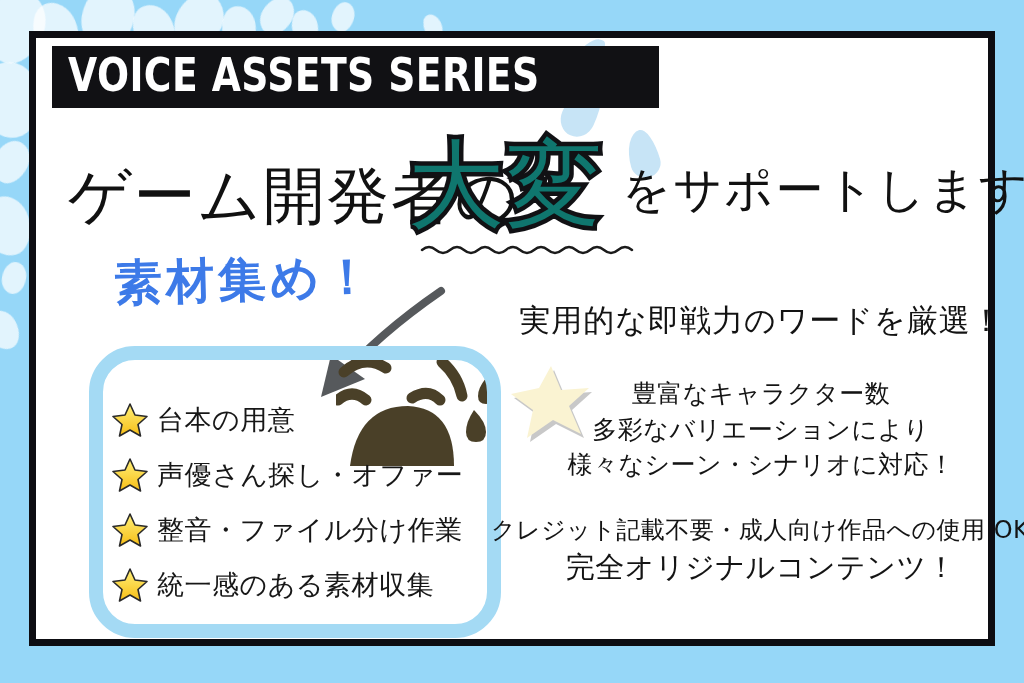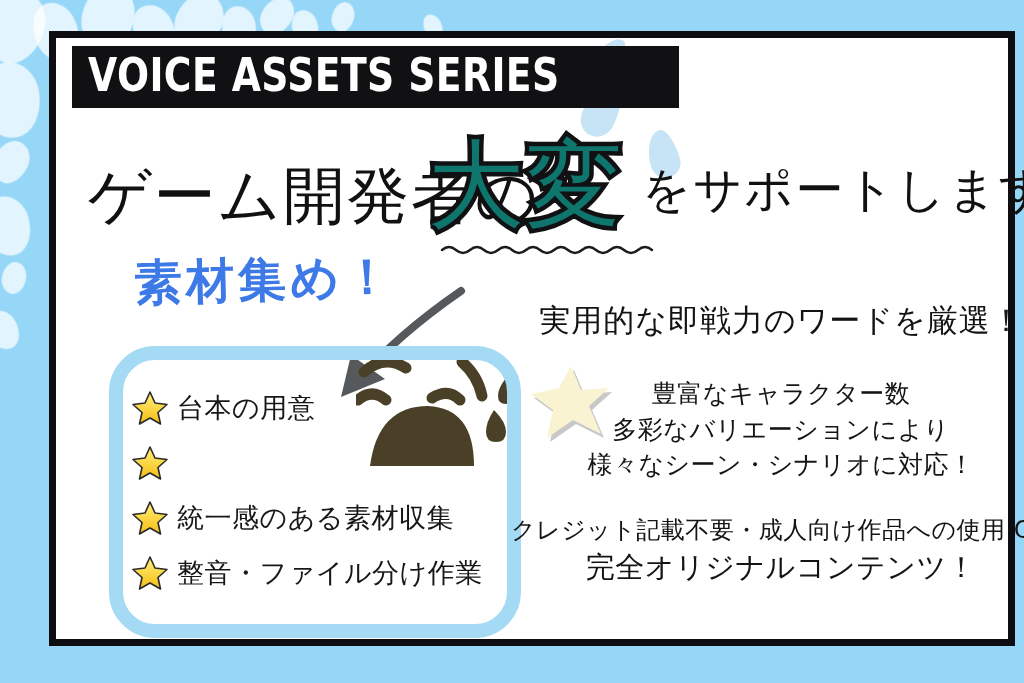--- a/index.html
+++ b/index.html
@@ -33,21 +33,20 @@
   
   .card {
     position: absolute;
     left: 29px;
     top: 31px;
     width: 966px;
     height: 615px;
     background: #ffffff;
     border: 7px solid #0d0d12;
     box-sizing: border-box;
-    margin-left: 20px;
   }
 
   
   .splash {
     position: absolute;
     background: #c7e4f6;
     border-radius: 60% 40% 50% 50% / 70% 70% 30% 30%;
   }
 
   
@@ -161,21 +160,21 @@
     background: transparent;
   }
   .list-items {
     position: absolute;
     left: 76px;
     top: 352px;
     width: 400px;
   }
   .list-row {
     display: flex;
-    align-items: flex-start;
+    align-items: flex-end;
     height: 48px;
     margin-bottom: 7px;
   }
   .star-icon {
     width: 36px;
     height: 36px;
     flex: 0 0 36px;
     margin-right: 9px;
   }
   .list-label {
@@ -304,34 +303,35 @@
             </defs>
           <path d="M18 2 L23 13 L35 14.5 L26 22.5 L28.5 34 L18 28 L7.5 34 L10 22.5 L1 14.5 L13 13 Z" fill="url(#sg1)" stroke="#2a2a2a" stroke-width="1.6" stroke-linejoin="round"></path>
         </svg>
         <span class="list-label">台本の用意</span>
       </div>
 
       <div class="list-row">
         <svg class="star-icon" viewBox="0 0 36 36">
           <path d="M18 2 L23 13 L35 14.5 L26 22.5 L28.5 34 L18 28 L7.5 34 L10 22.5 L1 14.5 L13 13 Z" fill="url(#sg1)" stroke="#2a2a2a" stroke-width="1.6" stroke-linejoin="round"></path>
         </svg>
+        <span class="list-label">声優さん探し・オファー</span>
+      </div>
+
+      <div class="list-row">
+        <svg class="star-icon" viewBox="0 0 36 36">
+          <path d="M18 2 L23 13 L35 14.5 L26 22.5 L28.5 34 L18 28 L7.5 34 L10 22.5 L1 14.5 L13 13 Z" fill="url(#sg1)" stroke="#2a2a2a" stroke-width="1.6" stroke-linejoin="round"></path>
+        </svg>
+        <span class="list-label">整音・ファイル分け作業</span>
       </div>
 
       <div class="list-row">
         <svg class="star-icon" viewBox="0 0 36 36">
           <path d="M18 2 L23 13 L35 14.5 L26 22.5 L28.5 34 L18 28 L7.5 34 L10 22.5 L1 14.5 L13 13 Z" fill="url(#sg1)" stroke="#2a2a2a" stroke-width="1.6" stroke-linejoin="round"></path>
         </svg>
         <span class="list-label">統一感のある素材収集</span>
-      </div>
-
-      <div class="list-row">
-        <svg class="star-icon" viewBox="0 0 36 36">
-          <path d="M18 2 L23 13 L35 14.5 L26 22.5 L28.5 34 L18 28 L7.5 34 L10 22.5 L1 14.5 L13 13 Z" fill="url(#sg1)" stroke="#2a2a2a" stroke-width="1.6" stroke-linejoin="round"></path>
-        </svg>
-        <span class="list-label">整音・ファイル分け作業</span>
       </div>
 
 
     </div>
 
     <div class="right-col">
 
       <svg class="pale-star" viewBox="0 0 92 88">
         <path d="M48 8 L58 32 L86 30 L66 48 L78 76 L50 62 L24 80 L30 52 L8 36 L36 30 Z" fill="#c8c8c8" transform="translate(3,4)"></path>
         <path d="M48 8 L58 32 L86 30 L66 48 L78 76 L50 62 L24 80 L30 52 L8 36 L36 30 Z" fill="#faf3d2"></path>

